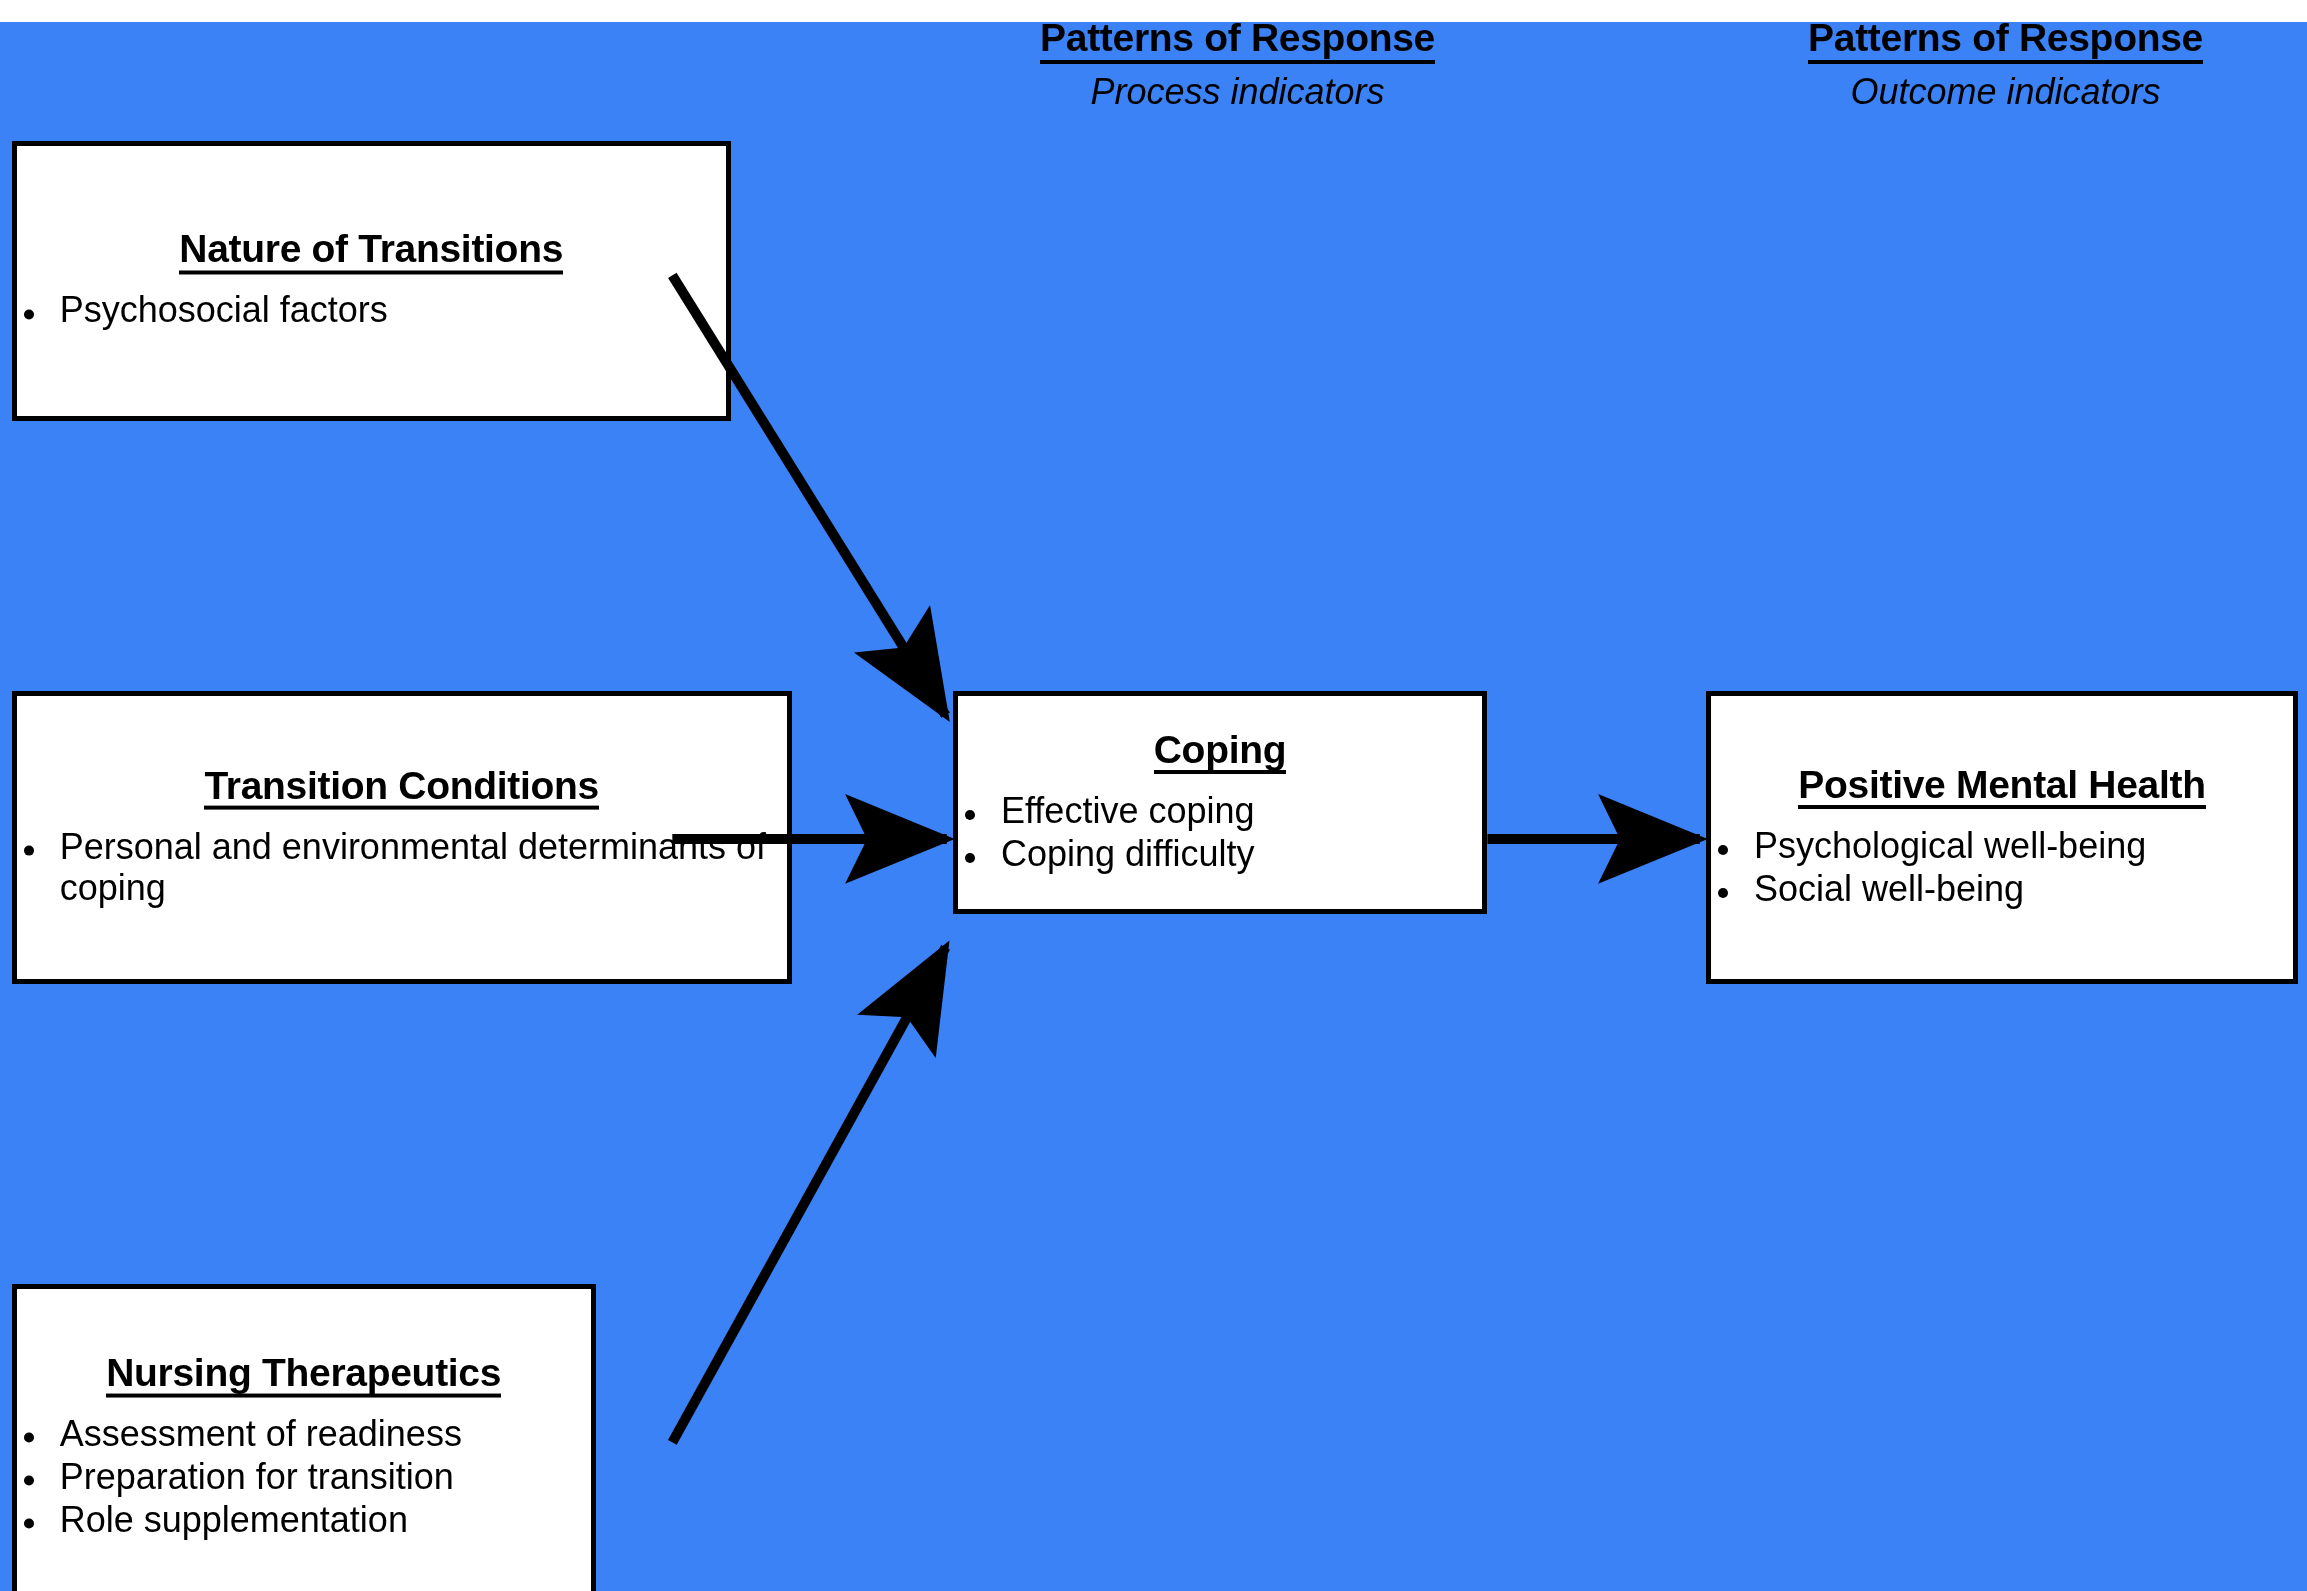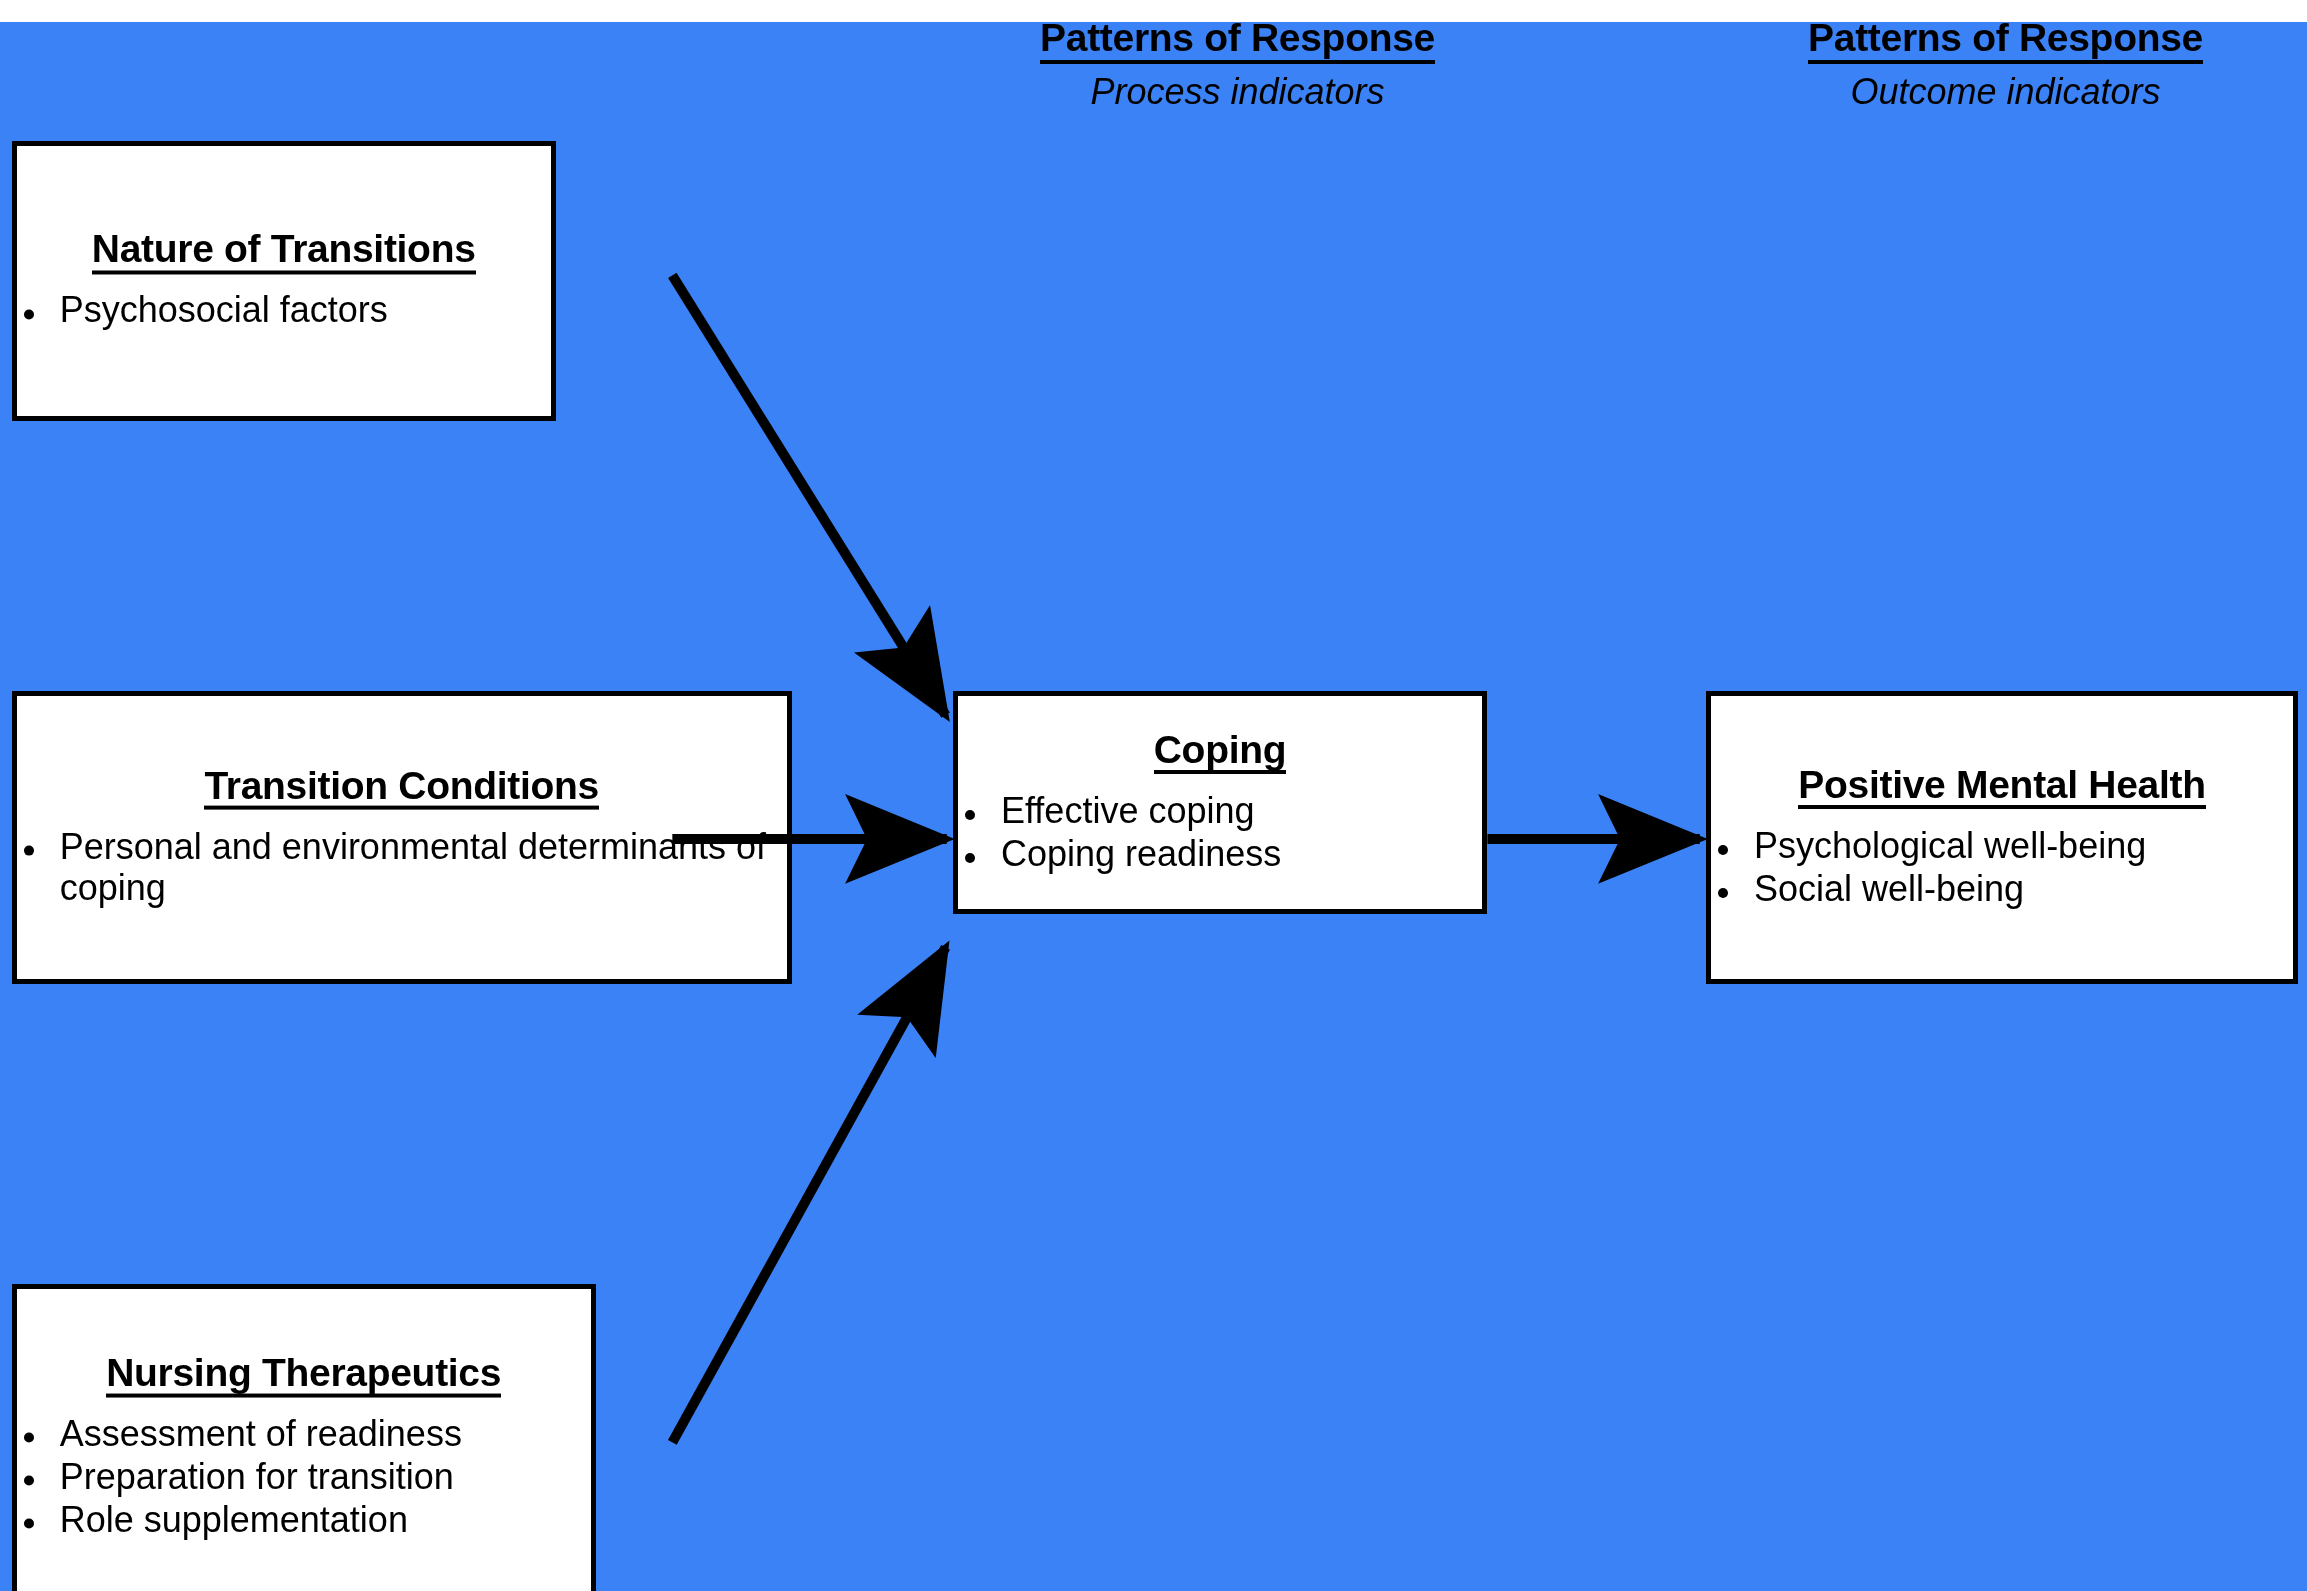--- a/index.html
+++ b/index.html
@@ -135,21 +135,21 @@
 
     <line x1="1146" y1="432" x2="1612" y2="1182" stroke="#000000" stroke-width="17" marker-end="url(#arrowhead)"></line>
 
     <line x1="1146" y1="1393" x2="1614" y2="1393" stroke="#000000" stroke-width="17" marker-end="url(#arrowhead)"></line>
 
     <line x1="1146" y1="2422" x2="1612" y2="1578" stroke="#000000" stroke-width="17" marker-end="url(#arrowhead)"></line>
 
     <line x1="2536" y1="1393" x2="2898" y2="1393" stroke="#000000" stroke-width="17" marker-end="url(#arrowhead)"></line>
   </svg>
 
-  <div class="node-box" style="left:11.7px; top:119px; width:544px; height:280px;">
+  <div class="node-box" style="left:11.7px; top:119px; width:719px; height:280px;">
     <div class="node-inner">
       <div class="node-title">
         <span>Nature of Transitions</span>
       </div>
       <ul class="bullet-list hang">
         <li>Psychosocial factors</li>
       </ul>
     </div>
   </div>
 
@@ -177,21 +177,21 @@
     </div>
   </div>
 
   <div class="node-box" style="left:953px; top:669px; width:534px; height:223px;">
     <div class="node-inner">
       <div class="node-title">
         <span>Coping</span>
       </div>
       <ul class="bullet-list hang">
         <li>Effective coping</li>
-        <li>Coping readiness</li>
+        <li>Coping difficulty</li>
       </ul>
     </div>
   </div>
 
   <div class="node-box" style="left:1706px; top:669px; width:592px; height:293px;">
     <div class="node-inner">
       <div class="node-title">
         <span>Positive Mental Health</span>
       </div>
       <ul class="bullet-list hang">

